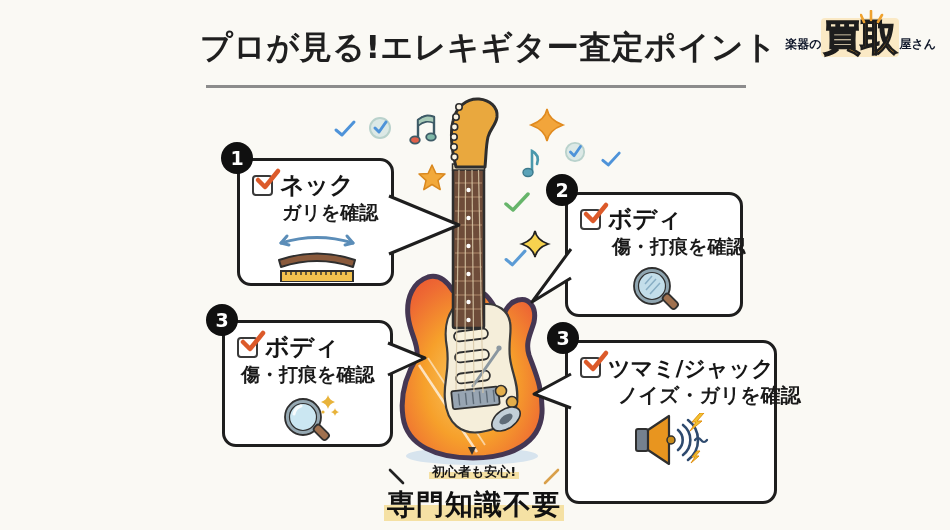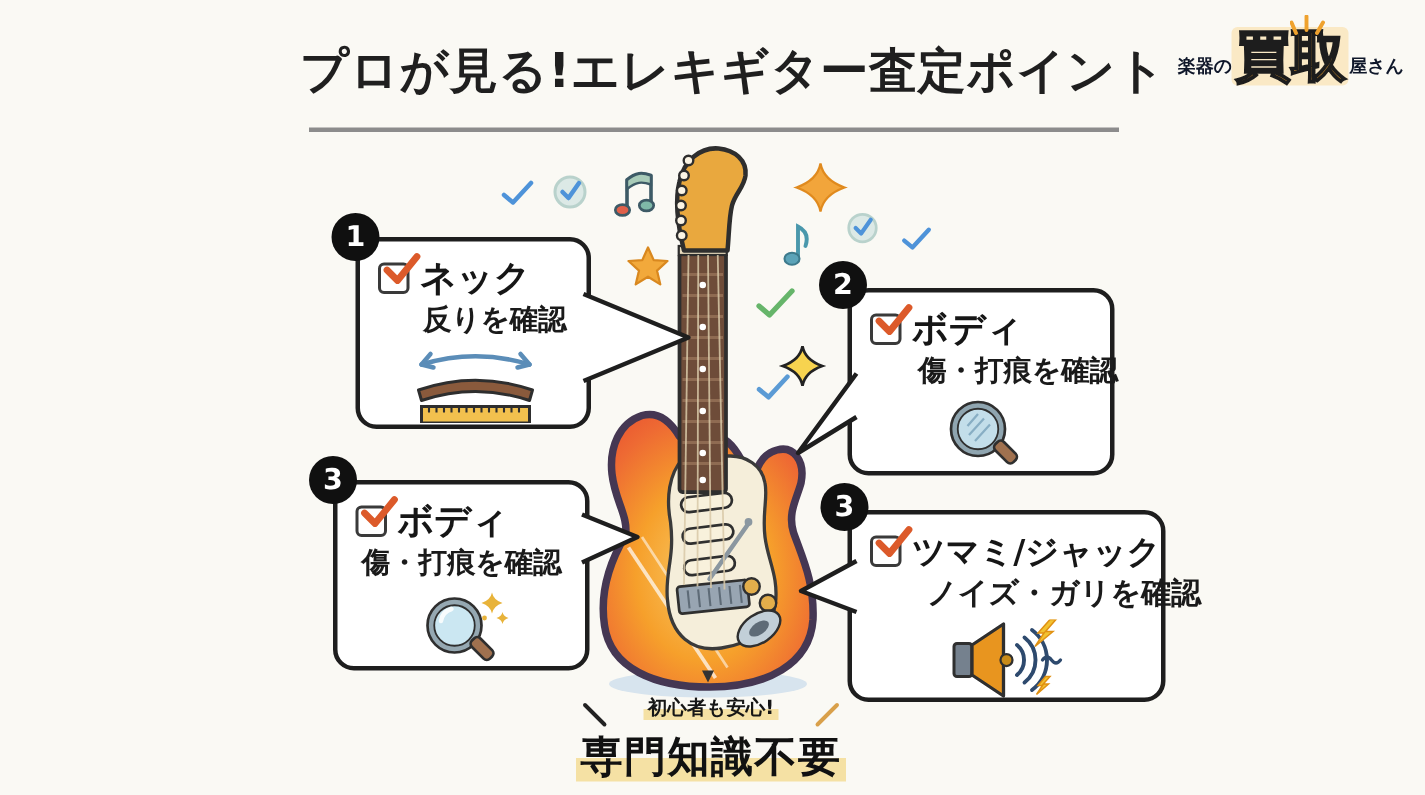--- a/index.html
+++ b/index.html
@@ -21,21 +21,21 @@
   }
   .logo-sparkle { position:absolute; right:52px; top:-8px; }
   
   .callout {
     position:absolute; background:#FFFFFF; border:3px solid #1E1E1E; border-radius:14px;
     z-index:5; padding:12px 10px 8px 12px;
   }
   .co-1 { left:237px; top:158px; width:157px; height:128px; }
   .co-2 { left:565px; top:192px; width:178px; height:125px; }
   .co-3 { left:222px; top:320px; width:171px; height:127px; }
-  .co-4 { left:565px; top:340px; width:212px; height:128px; }
+  .co-4 { left:565px; top:340px; width:212px; height:164px; }
   .co-row { display:flex; align-items:flex-start; }
   .checkbox { position:relative; width:21px; height:21px; border:2.5px solid #3A3A3A; border-radius:4px; background:#fff; margin-right:7px; margin-top:2px; flex:none; }
   .checkbox svg { position:absolute; left:1px; top:-9px; overflow:visible; }
   .co-title { font-size:24px; font-weight:900; color:#161616; line-height:1.05; white-space:nowrap; }
   .co-4 .co-title { font-size:22px; margin-top:2px; }
   .co-sub { font-size:19px; font-weight:800; color:#1A1A1A; margin-top:2px; white-space:nowrap; }
   .co-1 .co-sub { padding-left:30px; }
   .co-2 .co-sub { padding-left:32px; }
   .co-3 .co-sub { padding-left:4px; }
   .co-4 .co-sub { padding-left:38px; font-size:20px; }
@@ -181,21 +181,21 @@
 
   <div class="callout co-1">
     <div class="co-row">
       <span class="checkbox">
         <svg width="26" height="24" viewBox="0 0 26 24">
             <path d="M3,12 L10,19 L23,3" stroke="#DC5A2A" stroke-width="4.5" fill="none" stroke-linecap="round" stroke-linejoin="round"></path>
           </svg>
       </span>
       <span class="co-title">ネック</span>
     </div>
-    <div class="co-sub">反りを確認</div>
+    <div class="co-sub">ガリを確認</div>
     <div class="co-icon">
       <svg width="92" height="52" viewBox="0 0 92 52">
         <path d="M10,13 Q46,2 82,13" stroke="#5B8DB8" stroke-width="3" fill="none" stroke-linecap="round"></path>
         <path d="M10,13 L16,6 M10,13 L18,15" stroke="#5B8DB8" stroke-width="3" fill="none" stroke-linecap="round"></path>
         <path d="M82,13 L76,6 M82,13 L74,15" stroke="#5B8DB8" stroke-width="3" fill="none" stroke-linecap="round"></path>
         <path d="M8,30 Q46,17 84,30 L82,37 Q46,25 10,37 Z" fill="#8A5A3C" stroke="#2E2E2E" stroke-width="2" stroke-linejoin="round"></path>
         <rect x="10" y="41" width="72" height="11" fill="#F2C14E" stroke="#2E2E2E" stroke-width="2"></rect>
         <path d="M15,41 v4 M20,41 v4 M25,41 v4 M30,41 v4 M35,41 v4 M40,41 v4 M45,41 v4 M50,41 v4 M55,41 v4 M60,41 v4 M65,41 v4 M70,41 v4 M75,41 v4" stroke="#2E2E2E" stroke-width="1.4"></path>
       </svg>
     </div>

